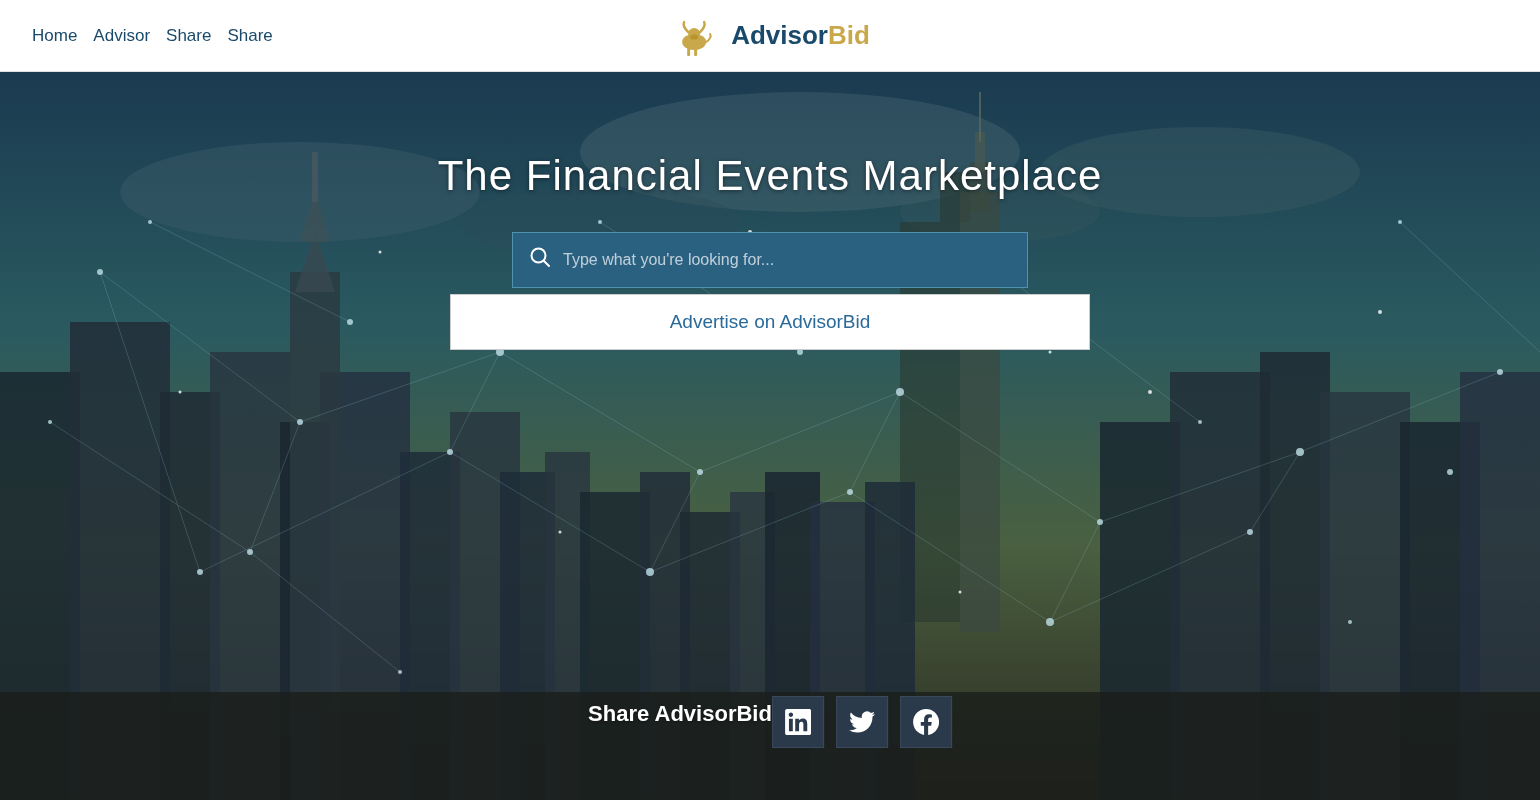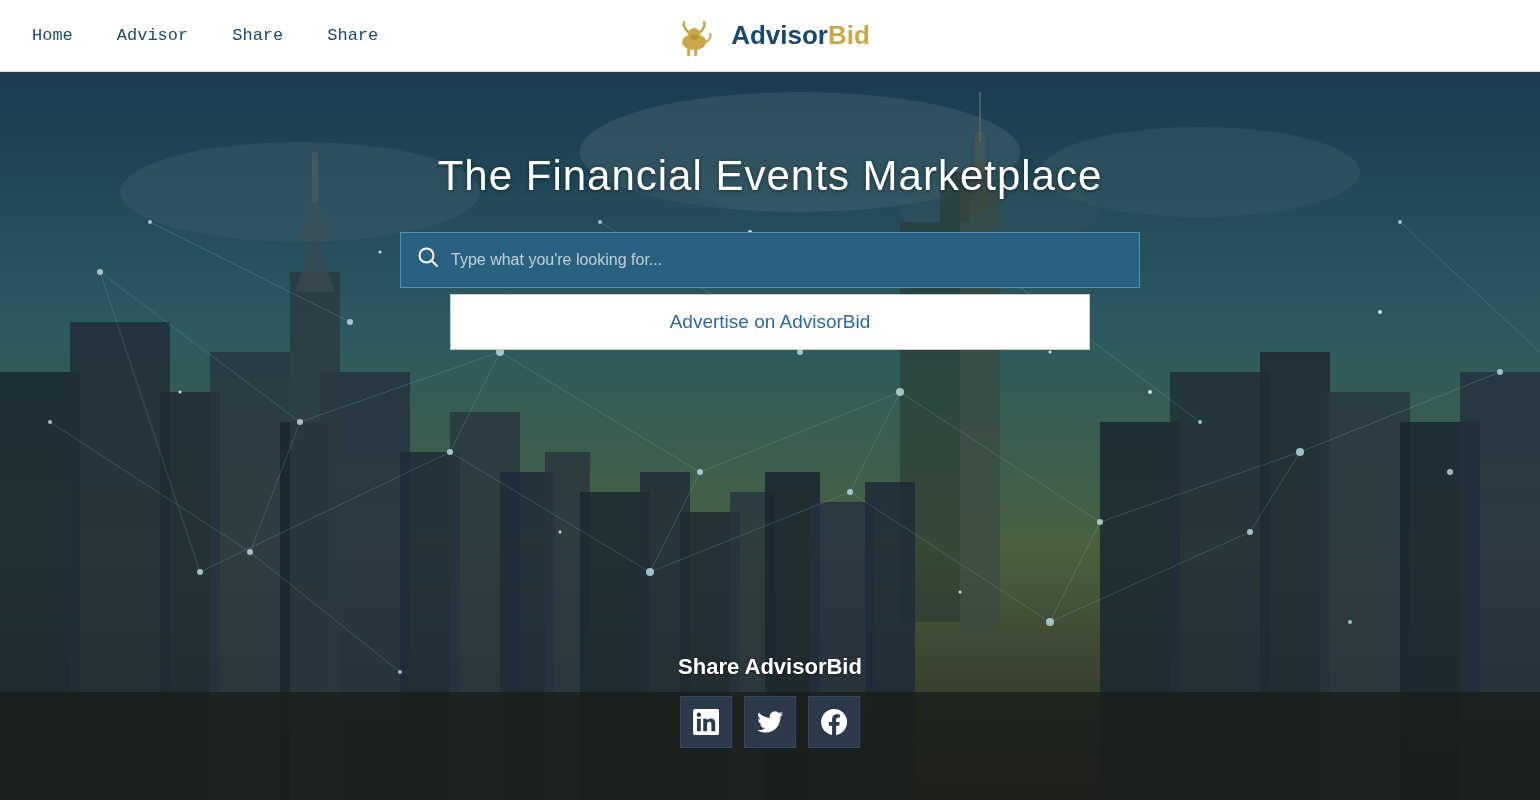--- a/index.html
+++ b/index.html
@@ -18,23 +18,22 @@
       background: #fff;
       height: 72px;
       display: flex;
       align-items: center;
       padding: 0 32px;
       border-bottom: 1px solid #e0e0e0;
     }
 
     .nav-links {
       display: flex;
-      gap: 44px;
-      align-items: center;
-      font-family: Liberation Mono, monospace;
+      gap: 16px;
+      align-items: center;
     }
 
     .nav-links a {
       text-decoration: none;
       color: #1a4a6b;
       font-size: 17px;
       font-weight: 500;
     }
 
     .nav-brand {
@@ -95,21 +94,21 @@
     .hero-title {
       color: #fff;
       font-size: 42px;
       font-weight: 300;
       letter-spacing: 1px;
       margin-bottom: 32px;
       text-shadow: 0 1px 4px rgba(0,0,0,0.5);
     }
 
     .search-bar-wrapper {
-      width: 740px;
+      width: 516px;
       background: #2a6080;
       display: flex;
       align-items: center;
       padding: 0 16px;
       height: 56px;
       border: 1px solid #5090b0;
       margin-bottom: 6px;
     }
 
     .search-icon-wrap {
@@ -162,21 +161,21 @@
       font-weight: 500;
     }
 
     
     .share-section {
       position: absolute;
       bottom: 52px;
       left: 50%;
       transform: translateX(-50%);
       display: flex;
-      flex-direction: column;
+      flex-direction: row;
       align-items: center;
       z-index: 5;
     }
 
     .share-title {
       color: #fff;
       font-size: 22px;
       font-weight: 700;
       margin-bottom: 16px;
       text-shadow: 0 1px 3px rgba(0,0,0,0.4);

